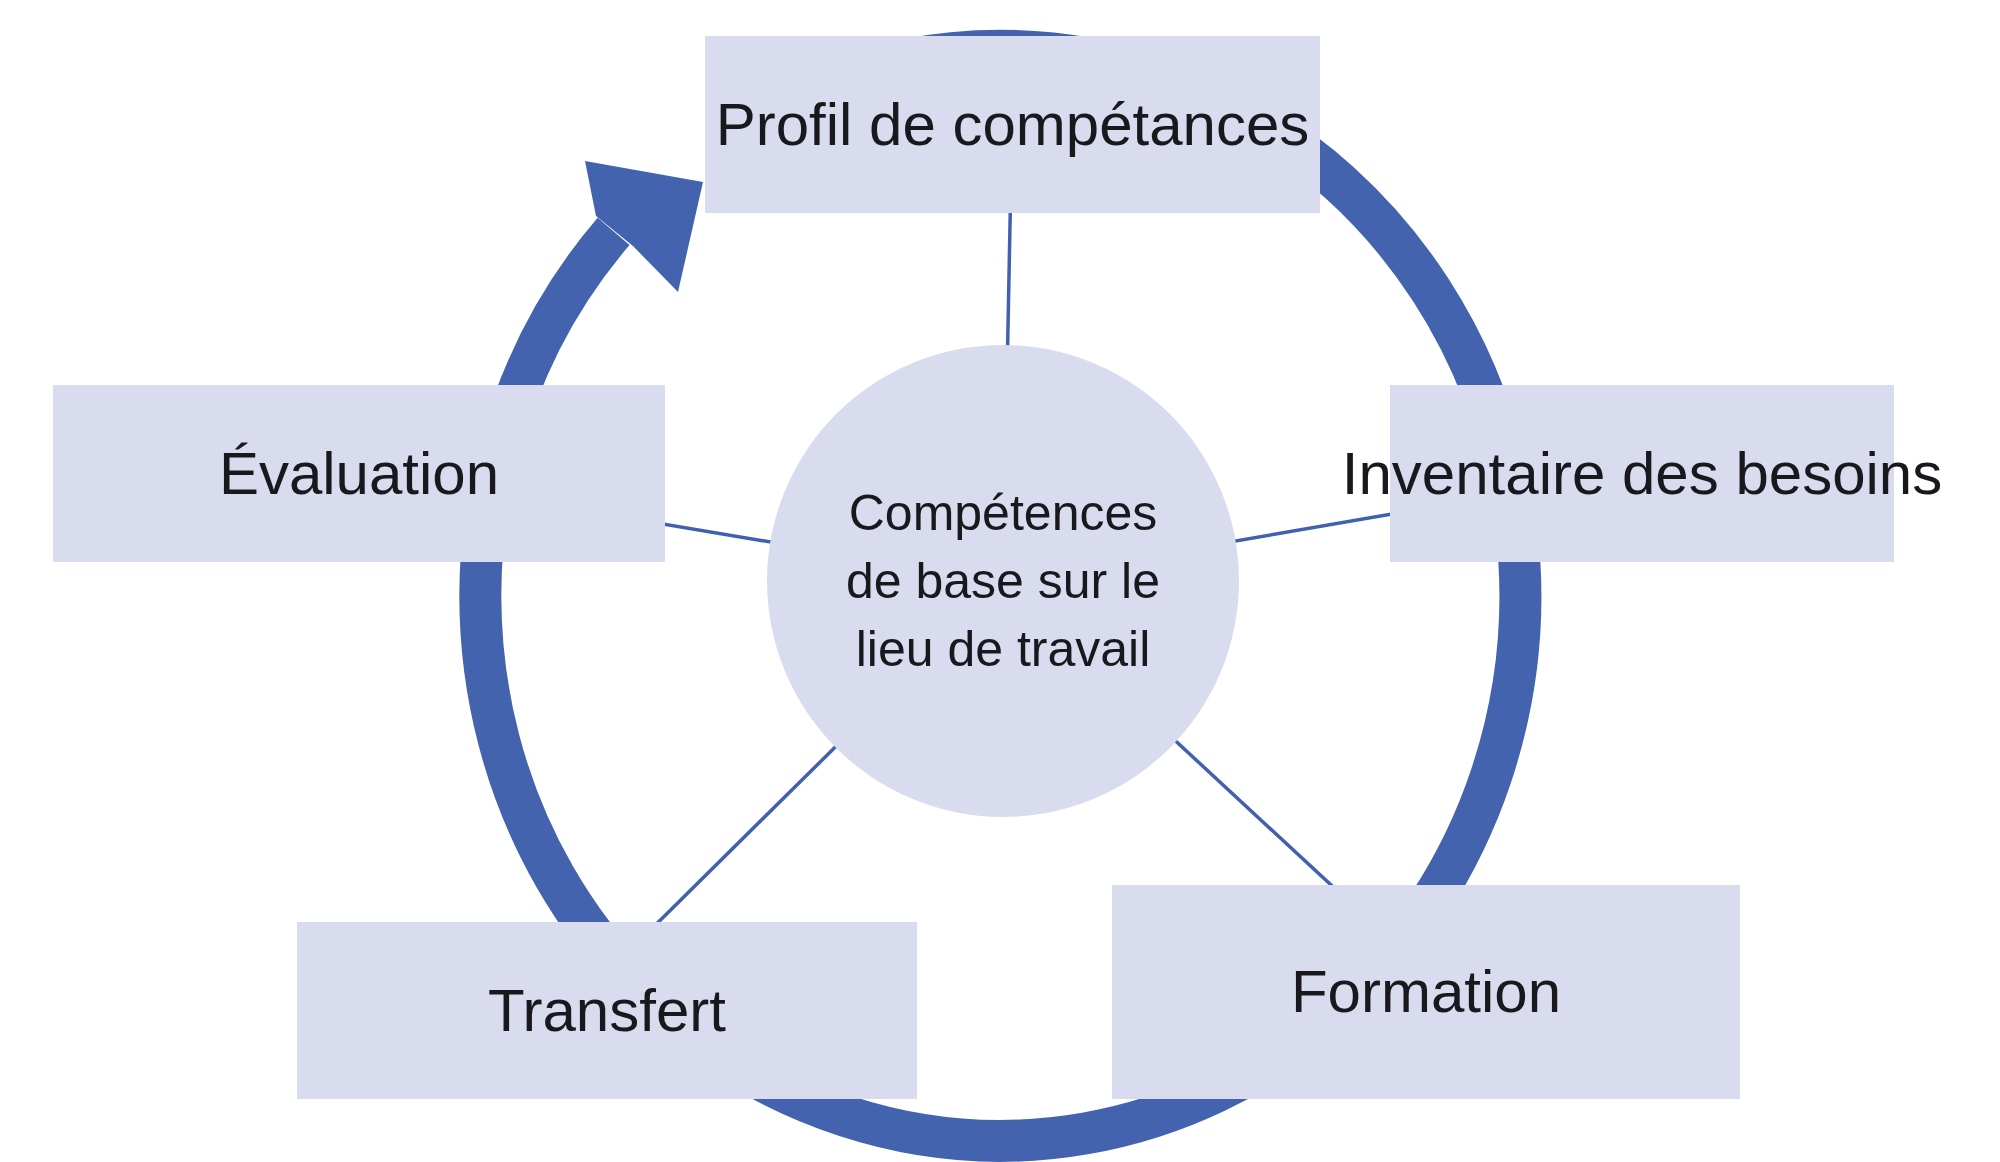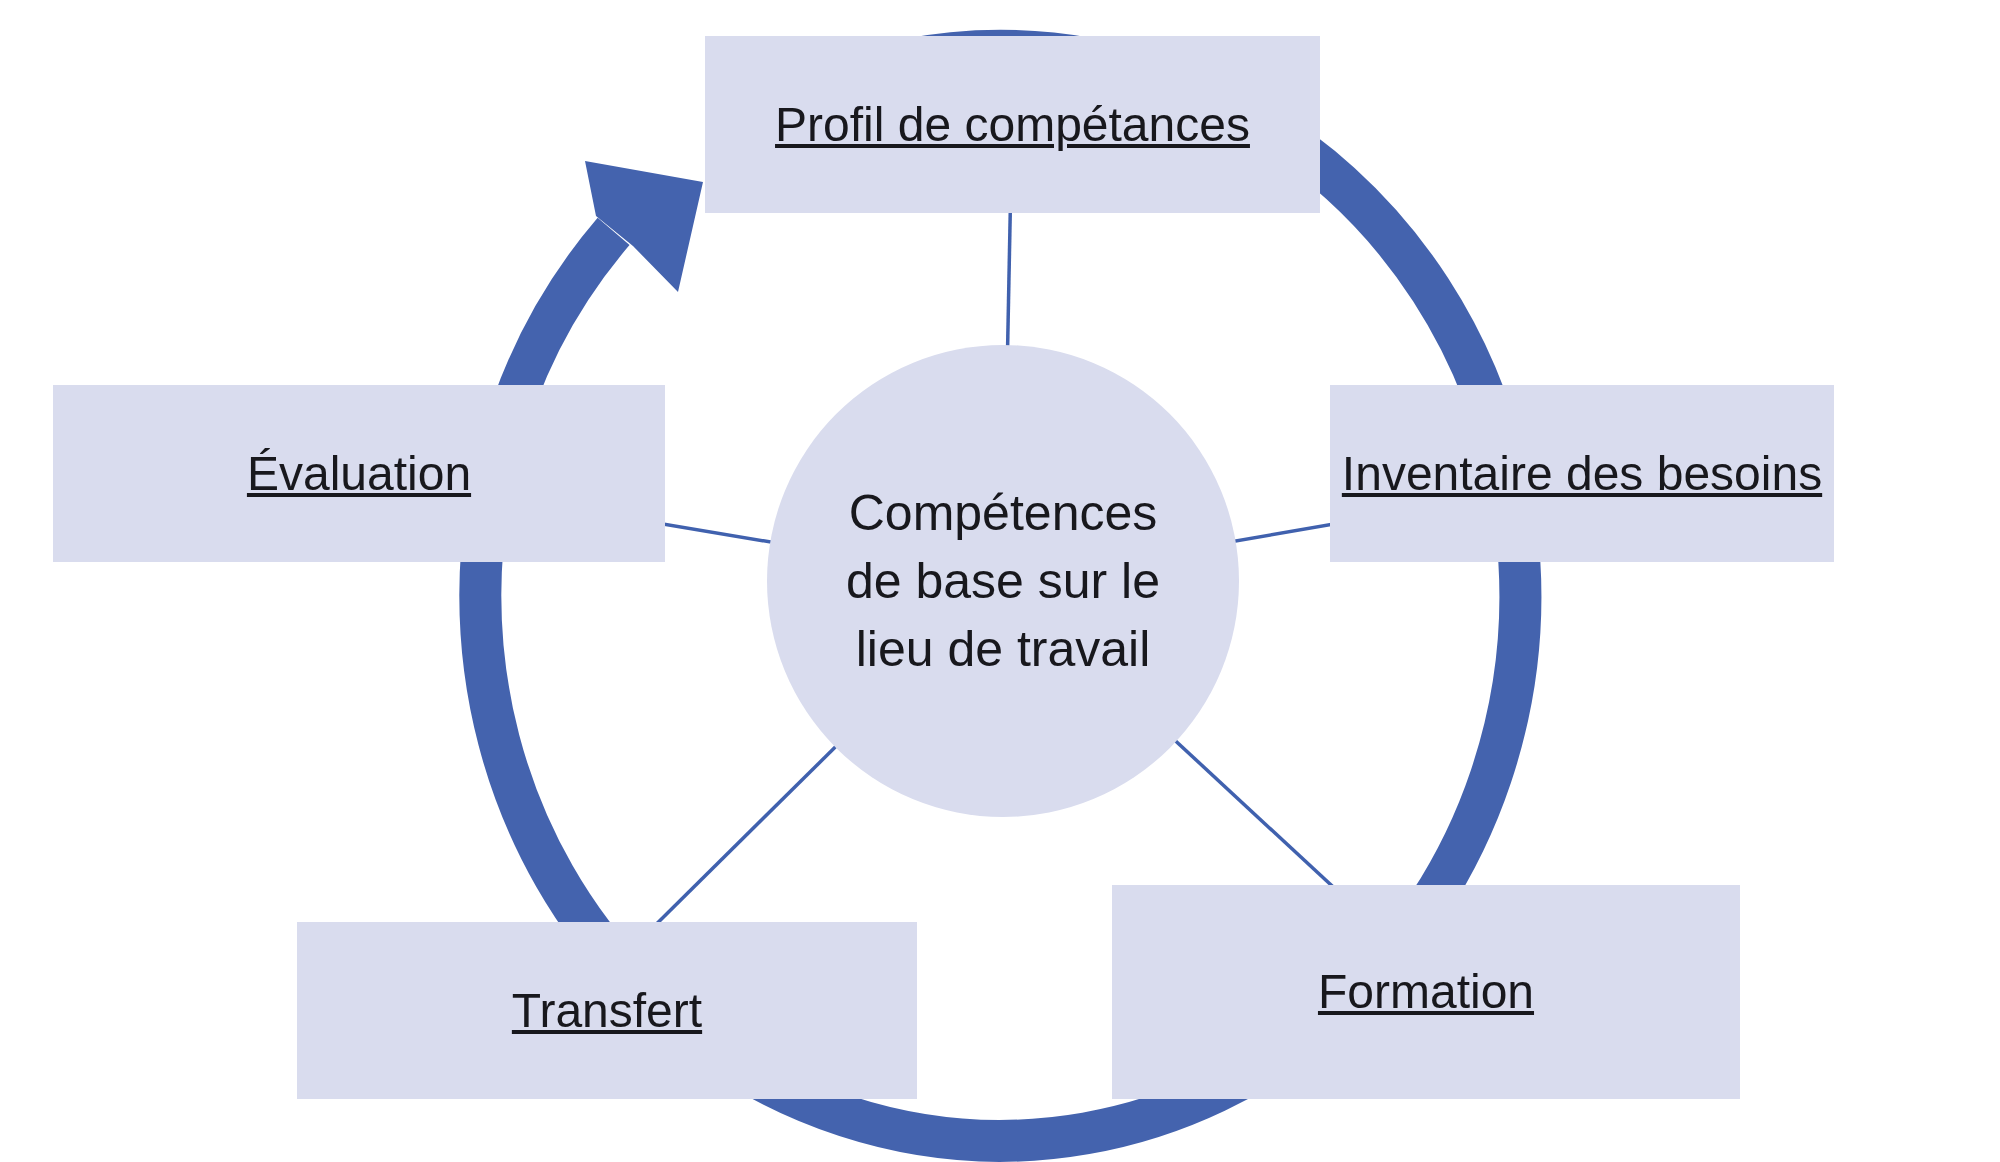--- a/index.html
+++ b/index.html
@@ -17,27 +17,26 @@
     font-family:"Liberation Sans","DejaVu Sans",sans-serif;
     color:var(--text);
     overflow:hidden;
   }
   .stage svg{position:absolute;left:0;top:0;}
   .node{
     position:absolute;
     background:var(--box-fill);
     display:flex;flex-direction:column;
     align-items:center;justify-content:center;
-    font-size:48px;line-height:60px;
+    font-size:60px;line-height:60px;
     text-align:center;
     white-space:nowrap;
-    text-decoration:underline;
   }
   .node-top{left:705px;top:36px;width:615px;height:177px;}
-  .node-right{left:1330px;top:385px;width:504px;height:177px;text-align:right;}
+  .node-right{left:1390px;top:385px;width:504px;height:177px;text-align:right;}
   .node-left{left:53px;top:385px;width:612px;height:177px;}
   .node-bottom-left{left:297px;top:885px;width:620px;height:177px;margin-top:37px;}
   .node-bottom-right{left:1112px;top:885px;width:628px;height:214px;}
   .hub{
     position:absolute;
     left:767px;top:345px;width:472px;height:472px;
     border-radius:50%;
     background:var(--box-fill);
     display:flex;flex-direction:column;
     align-items:center;justify-content:center;

